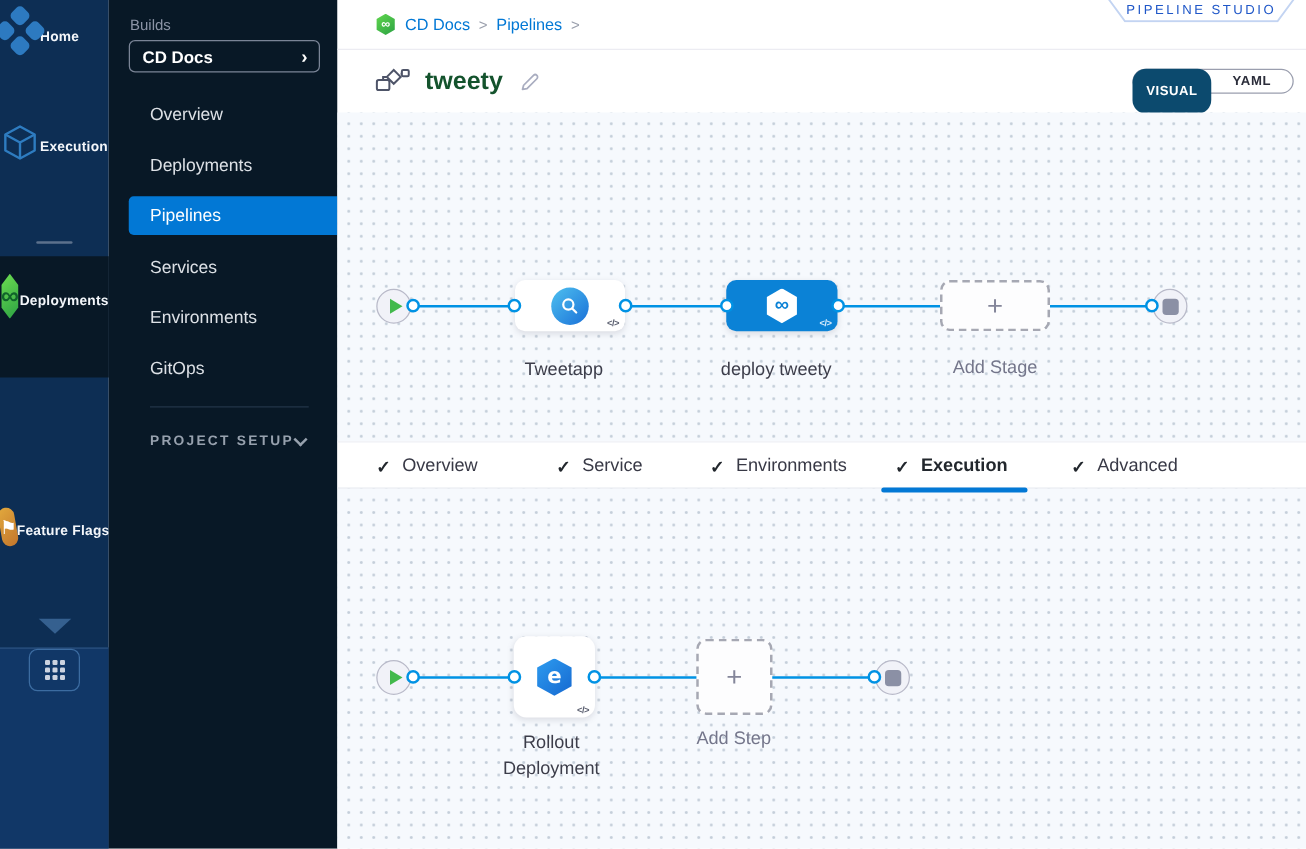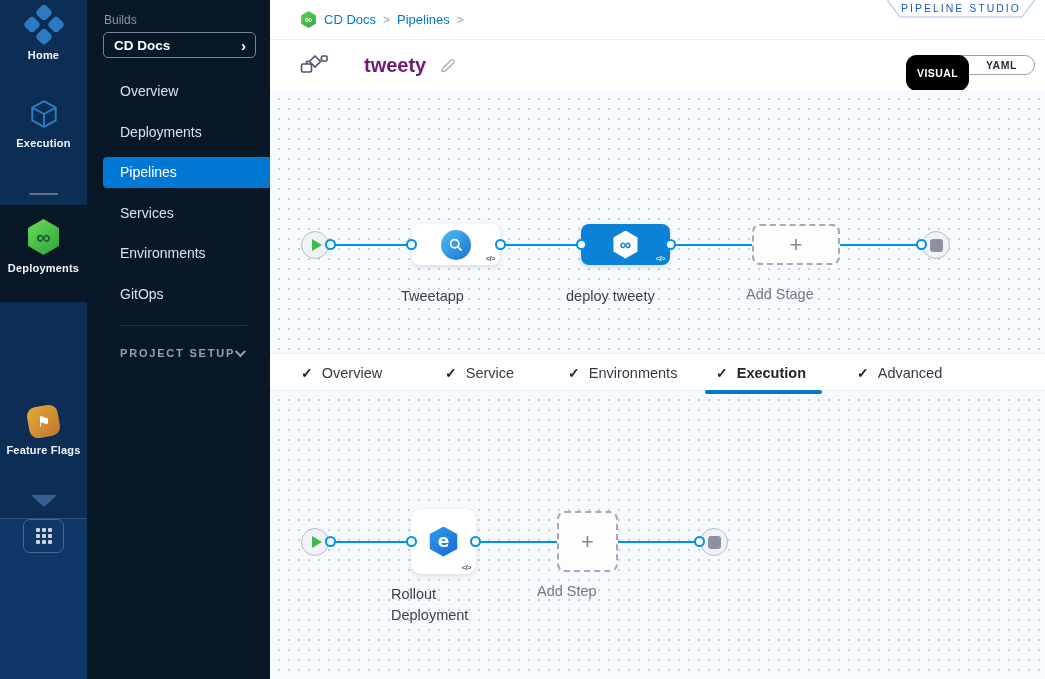--- a/index.html
+++ b/index.html
@@ -2,21 +2,21 @@
 <html><head>
 <meta charset="utf-8">
 <style>
   * { margin:0; padding:0; box-sizing:border-box; }
   html,body { width:1045px; height:679px; overflow:hidden; }
   body { font-family:"Liberation Sans", sans-serif; background:#fff; position:relative; }
 
   
   #rail { position:absolute; left:0; top:0; width:87px; height:679px; background:#0d2e54; }
   #rail .rail-bottom { position:absolute; left:0; top:518px; width:87px; height:161px; background:#113767; }
-  .rail-item { position:absolute; left:0; width:87px; display:flex; flex-direction:column; align-items:center; cursor:pointer; }
+  .rail-item { position:absolute; left:0; width:87px; display:flex; flex-direction:row; align-items:center; cursor:pointer; }
   .rail-item .lbl { margin-top:7px; font-size:11px; font-weight:bold; color:#f3f6fa; letter-spacing:.2px; white-space:nowrap; }
   .rail-active-zone { position:absolute; left:0; top:205px; width:87px; height:97px; background:#081826; }
   .rail-divider { position:absolute; left:29px; top:193px; width:29px; height:2px; background:#5c718c; border-radius:2px; }
   .rail-hr { position:absolute; left:0; top:518px; width:87px; height:1px; background:#2b5280; }
 
   .home-icon { width:32px; height:32px; transform:rotate(45deg); display:grid; grid-template-columns:13px 13px; grid-template-rows:13px 13px; gap:4px; }
   .home-icon i { background:#2d7ac0; border-radius:4px; }
 
   .hexagon { clip-path:polygon(50% 0,93% 25%,93% 75%,50% 100%,7% 75%,7% 25%); display:flex; align-items:center; justify-content:center; }
   .deploy-hex { width:36px; height:36px; background:linear-gradient(140deg,#6ede51,#2aa043); }
@@ -53,25 +53,25 @@
   .cd-hex { width:17px; height:17px; background:linear-gradient(140deg,#63d94e,#2aa043); }
   .cd-hex span { font-size:10px; font-weight:bold; color:#fff; line-height:1; }
   .crumb-link { font-size:13px; color:#0278d5; text-decoration:none; cursor:pointer; }
   .crumb-sep { font-size:12px; color:#9ba0ad; }
 
   .studio-badge { position:absolute; right:8px; top:0; width:152px; height:18px; }
   .studio-badge svg { position:absolute; left:0; top:0; }
   .studio-badge .t { position:absolute; left:0; top:2px; width:152px; text-align:center; font-size:10.5px; font-weight:normal; letter-spacing:2px; color:#1f57c8; }
 
   .titlebar { position:absolute; left:0; top:40px; width:775px; height:50px; display:flex; align-items:center; padding-left:30px; gap:12px; }
-  .title-name { font-size:20px; font-weight:bold; color:#701a75;margin-left:24px; }
+  .title-name { font-size:20px; font-weight:bold; color:#14532d; }
   .pencil { cursor:pointer; display:flex; }
 
   .toggle { position:absolute; left:636px; top:55px; width:129px; height:20px; border:1px solid #9a9eae; border-radius:11px; background:#fff; display:flex; }
-  .toggle .seg-visual { width:63px; height:36px; margin:-1px 0 0 -1px; background:#000000; border-radius:11px; color:#fff; font-size:10.5px; font-weight:bold; letter-spacing:.4px; display:flex; align-items:center; justify-content:center; cursor:pointer;text-align:right; }
+  .toggle .seg-visual { width:63px; height:36px; margin:-1px 0 0 -1px; background:#0c4a6e; border-radius:11px; color:#fff; font-size:10.5px; font-weight:bold; letter-spacing:.4px; display:flex; align-items:center; justify-content:center; cursor:pointer;text-align:right; }
   .toggle .seg-yaml { flex:1; display:flex; align-items:center; justify-content:center; font-size:10.5px; font-weight:bold; letter-spacing:.6px; color:#2b2d3a; cursor:pointer; }
 
   .canvas { position:absolute; left:0; width:775px; background-color:#f6f9fd; background-image:radial-gradient(circle,#c5cfda 1px,transparent 1.2px); background-size:10px 10px; background-position:4px 4px; }
   #canvas1 { top:90px; height:263px; }
   #canvas2 { top:391px; height:288px; }
 
   .tabbar { position:absolute; left:0; top:353px; width:775px; height:38px; background:#fff; border-top:1px solid #eef0f5; border-bottom:1px solid #e6e9f0; }
   .tab { position:absolute; top:0; height:38px; display:flex; align-items:center; gap:9px; cursor:pointer; }
   .tab .chk { font-size:14px; color:#22272d; font-weight:bold; }
   .tab .tl { font-size:14.5px; color:#383946; }
@@ -86,21 +86,21 @@
   .stop-sq { width:13px; height:13px; border-radius:3px; background:#8b90a5; }
   .stage-card { position:absolute; width:88px; height:41px; border-radius:8px; background:#fff; box-shadow:0 2px 5px rgba(96,97,112,.18); display:flex; align-items:center; justify-content:center; z-index:2; cursor:pointer; }
   .stage-card.selected { background:#0b82d6; }
   .code-tag { position:absolute; right:5px; bottom:2px; font-size:7.5px; font-weight:bold; color:#5b5f70; letter-spacing:-0.5px; }
   .stage-card.selected .code-tag { color:#d4e9fb; }
   .svc-icon { width:30px; height:30px; border-radius:50%; background:linear-gradient(135deg,#4ec0ef,#1a70d8); display:flex; align-items:center; justify-content:center; }
   .cd-hex-sm { width:28px; height:28px; background:#fff; }
   .cd-hex-sm span { font-size:16px; font-weight:bold; color:#0b82d6; line-height:1; }
   .add-box { position:absolute; border:2px dashed #a6a8b3; border-radius:8px; background:#fdfdfe; display:flex; align-items:center; justify-content:center; z-index:2; cursor:pointer; }
   .add-box .plus { font-size:22px; font-weight:300; color:#84869a; line-height:1; }
-  .g-label { position:absolute; font-size:14.5px; color:#3c3d4a; text-align:left; z-index:2; }
+  .g-label { position:absolute; font-size:14.5px; color:#3c3d4a; text-align:center; z-index:2; }
   .g-label.muted { color:#74768b; }
   .step-card { position:absolute; width:65px; height:65px; border-radius:10px; background:#fff; box-shadow:0 2px 5px rgba(96,97,112,.18); display:flex; align-items:center; justify-content:center; z-index:2; cursor:pointer; }
   .rollout-hex { width:32px; height:30px; background:linear-gradient(135deg,#2e9df0,#1566cf); }
   .rollout-hex span { color:#fff; font-size:17px; font-weight:bold; font-family:"DejaVu Sans", sans-serif; line-height:1; }
 </style>
 </head>
 <body>
 
 <div id="rail">
   <div class="rail-bottom"></div>

